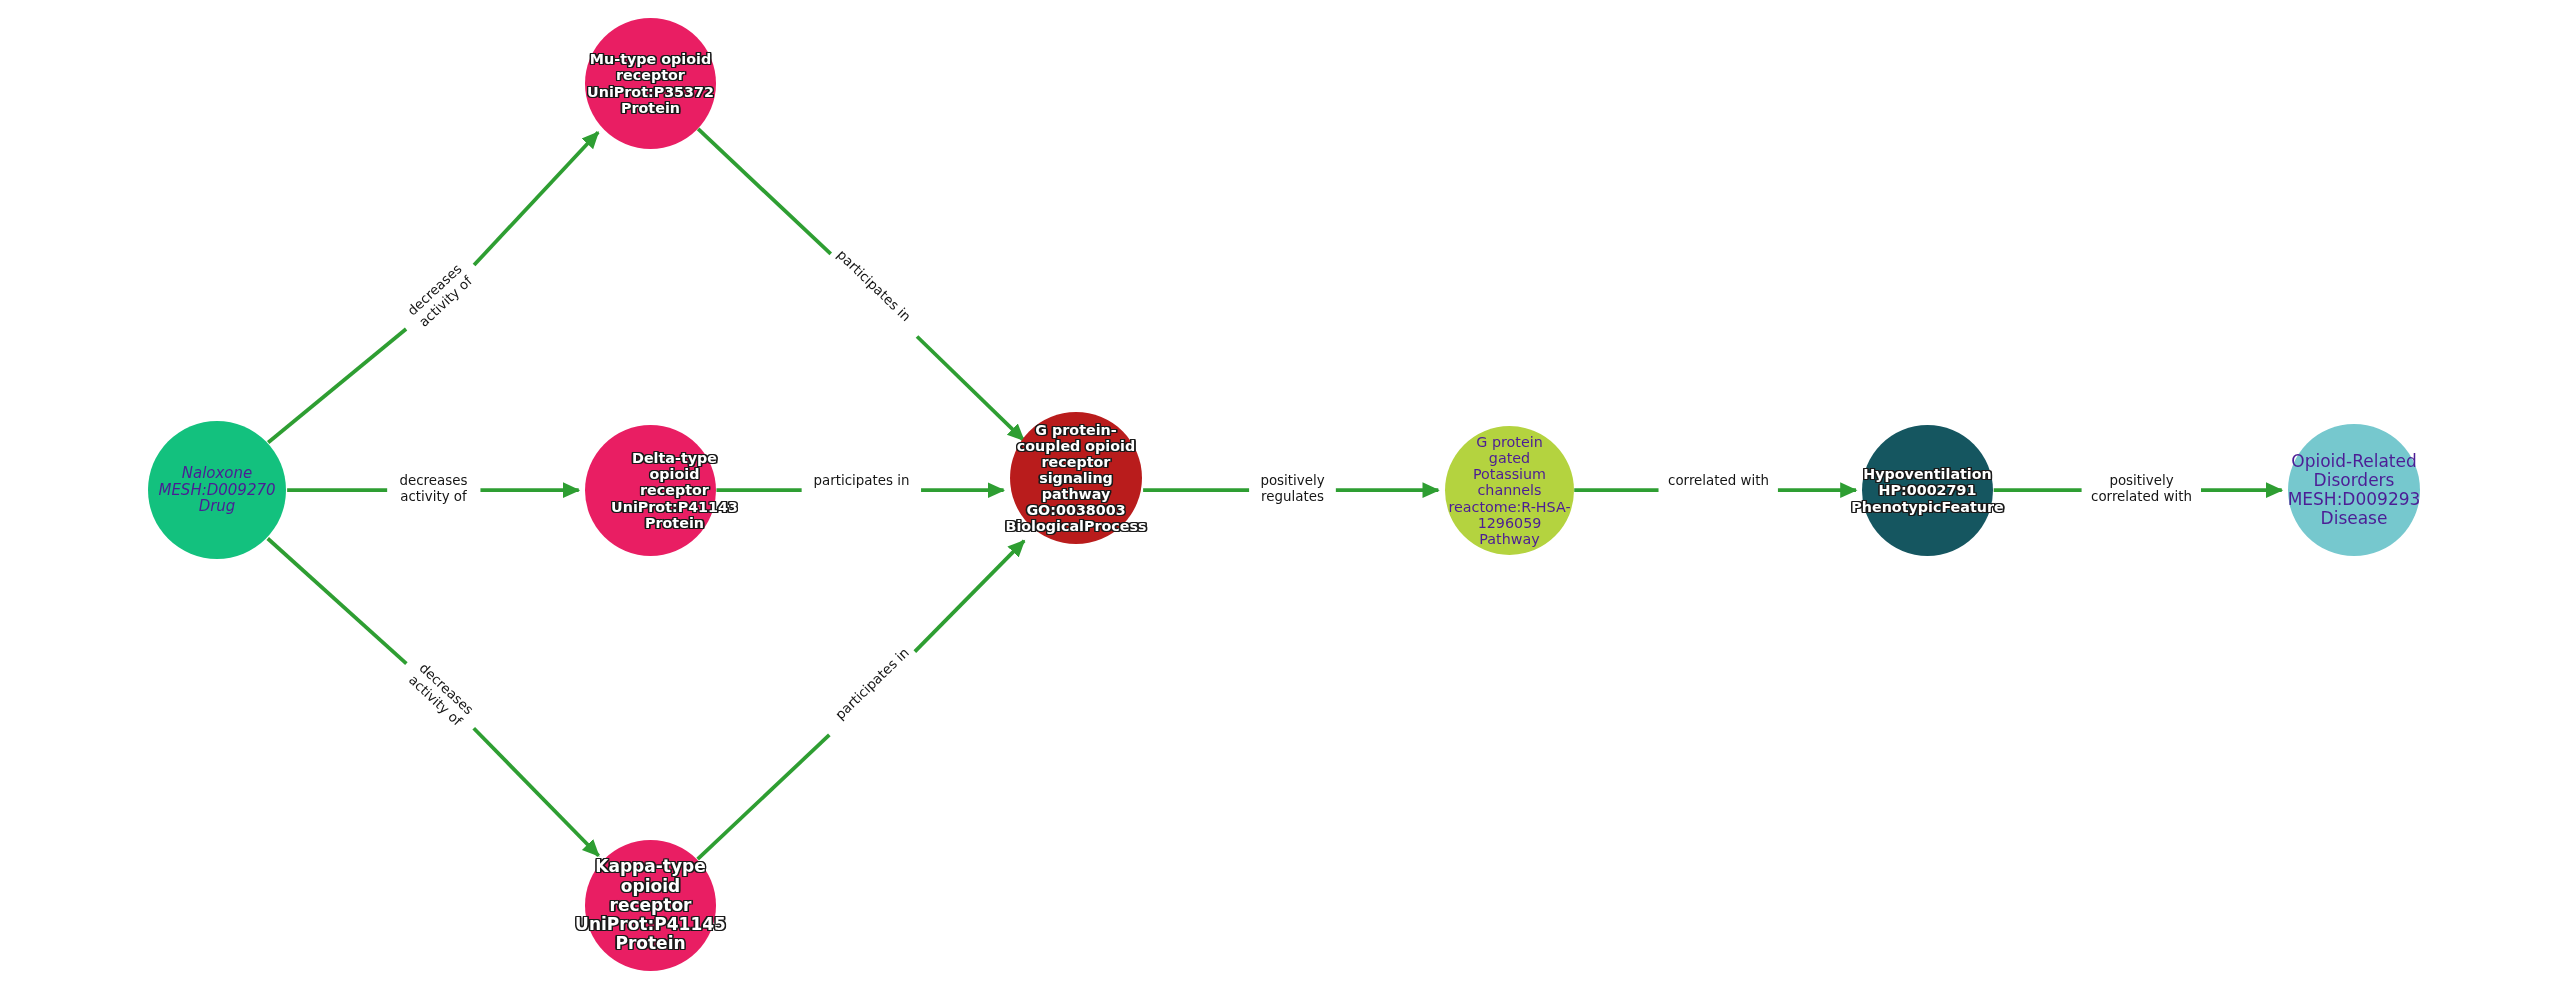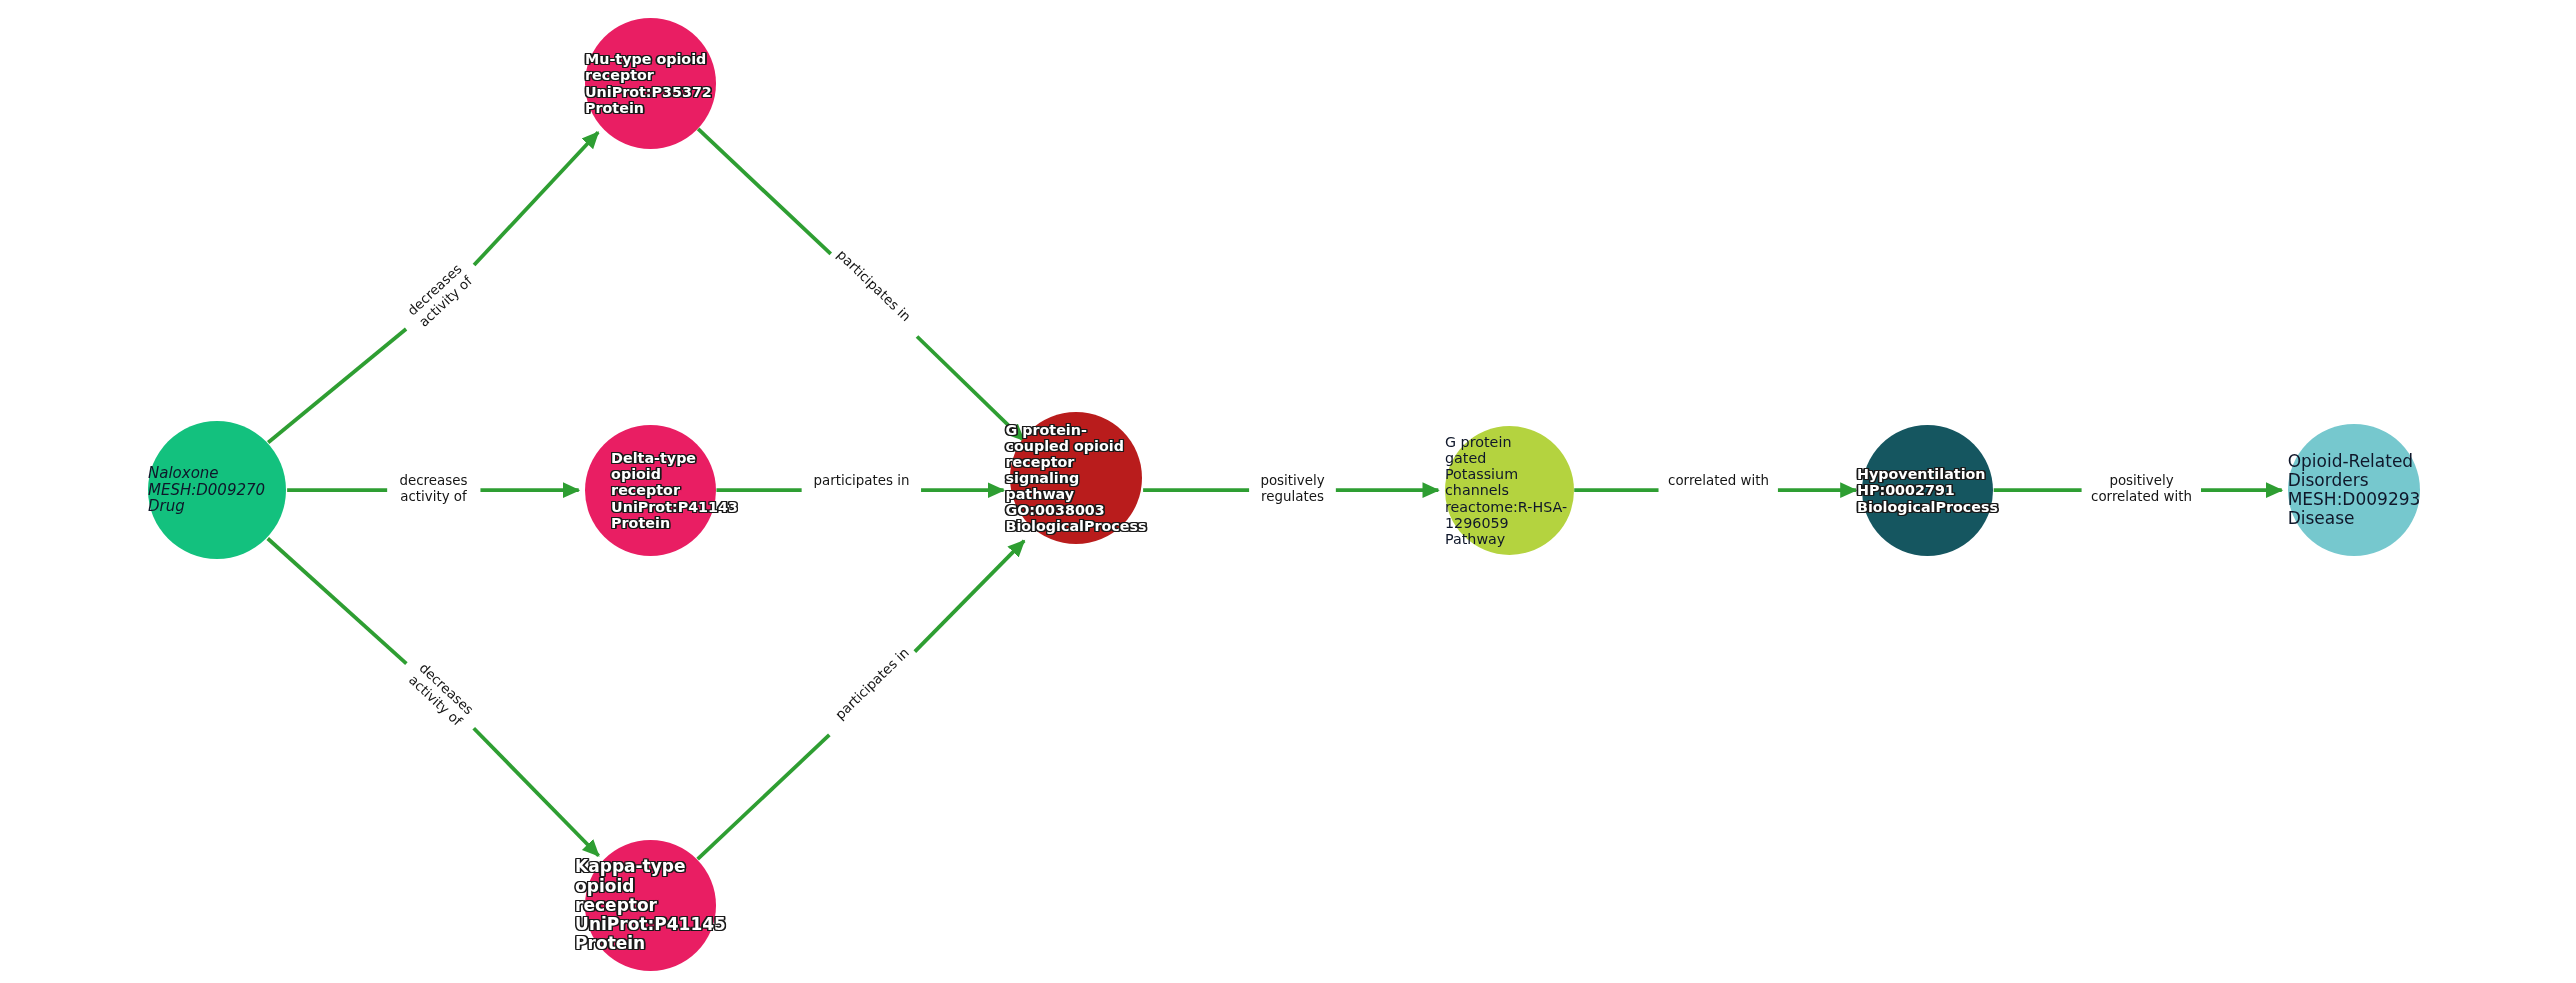--- a/index.html
+++ b/index.html
@@ -24,37 +24,38 @@
   }
   .node {
     position: absolute;
     border-radius: 50%;
     display: flex;
     align-items: center;
     justify-content: center;
     box-sizing: border-box;
   }
   .node-label {
+    text-align: center;
     line-height: 1.13;
     white-space: pre-line;
     width: 233px;
     pointer-events: none;
   }
   
   .label-outline {
     color: #ffffff;
     font-weight: bold;
     text-shadow:
       -1.4px -1.4px 0 #1a1a1a,  1.4px -1.4px 0 #1a1a1a,
       -1.4px  1.4px 0 #1a1a1a,  1.4px  1.4px 0 #1a1a1a,
       -1.4px 0 0 #1a1a1a, 1.4px 0 0 #1a1a1a,
       0 -1.4px 0 #1a1a1a, 0 1.4px 0 #1a1a1a;
   }
   .label-dark {
-    color: #0f172a;
+    color: #4c1d95;
     font-weight: normal;
   }
   .edge-label {
     position: absolute;
     text-align: center;
     color: #151515;
     font-size: 13.4px;
     line-height: 1.2;
     white-space: pre-line;
     background: transparent;
@@ -149,21 +150,21 @@
 gated
 Potassium
 channels
 reactome:R-HSA-
 1296059
 Pathway</div>
       </div>
       <div class="node" style="left: 1862px; top: 425px; width: 131px; height: 131px; background: rgb(21, 86, 96);">
         <div class="node-label label-outline" style="font-size: 14.3px;">Hypoventilation
 HP:0002791
-BiologicalProcess</div>
+PhenotypicFeature</div>
       </div>
       <div class="node" style="left: 2288px; top: 424px; width: 132px; height: 132px; background: rgb(118, 200, 206);">
         <div class="node-label label-dark" style="font-size: 17px;">Opioid-Related
 Disorders
 MESH:D009293
 Disease</div>
       </div>
     </div>
   <div id="edge-label-layer">
       <div class="edge-label" style="left: 0px; top: 0px; width: 179px; transform: translate(351px, 280px) rotate(-43deg);">decreases

